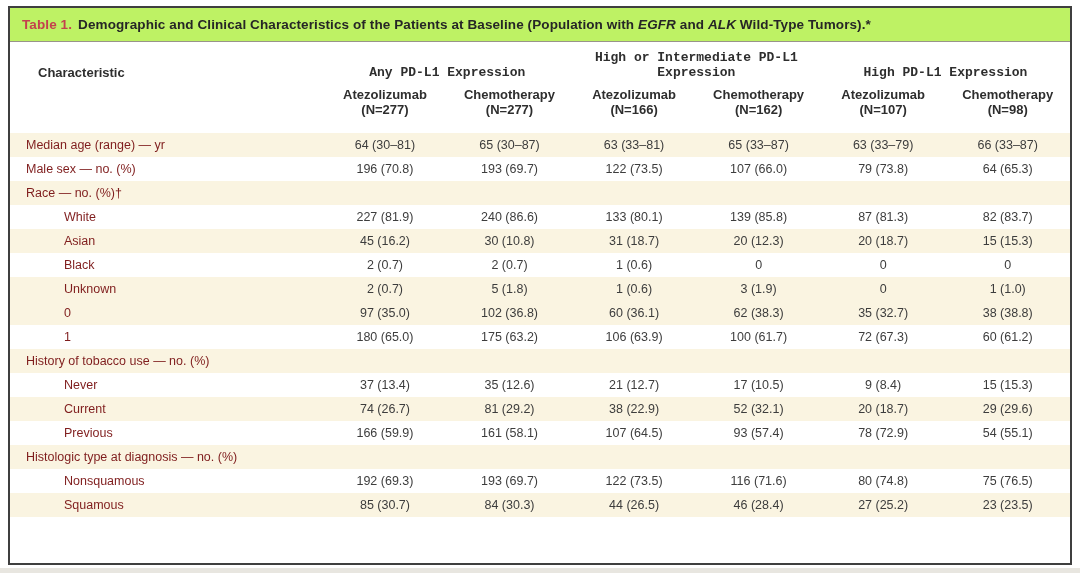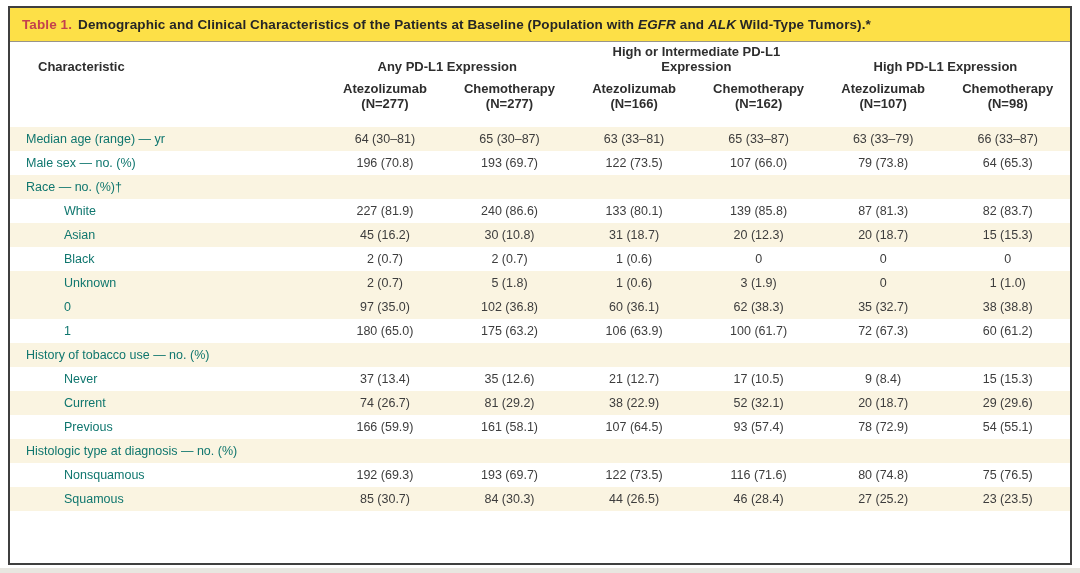--- a/index.html
+++ b/index.html
@@ -23,21 +23,21 @@
   .table-frame {
     position: absolute;
     left: 8px; top: 6px;
     width: 1064px; height: 559px;
     border: 2px solid #3f3f3f;
     background: #ffffff;
     overflow: hidden;
   }
   .title-bar {
     height: 34px;
-    background: #fde047;
+    background: #bef264;
     border-bottom: 1px solid #98948a;
     display: flex;
     align-items: center;
     padding: 0 12px;
     font-size: 13.5px;
     font-weight: bold;
     color: #262626;
     letter-spacing: 0.1px;
     white-space: nowrap;
   }
@@ -62,41 +62,42 @@
   }
   th.char-head {
     text-align: left;
     vertical-align: bottom;
     padding-left: 28px;
     padding-bottom: 4px;
   }
   th.group {
     text-align: center;
     vertical-align: bottom;
-    padding-top: 2px;
+    padding-top: 8px;
     padding-bottom: 4px;
+    font-family: Liberation Mono, monospace;
   }
   th.arm {
     text-align: center;
     vertical-align: top;
     padding-top: 3px;
     padding-bottom: 16px;
   }
   th.arm .n-line { font-weight: bold; }
 
   tbody td {
     font-size: 12.5px;
     line-height: 14px;
     color: #3d3d3d;
     padding: 5px 4px;
     vertical-align: top;
   }
   tbody tr.cream { background: #faf4e1; }
   tbody tr.plain { background: #ffffff; }
-  td.label-cell { text-align: left; padding-left: 16px; color: #0f766e; }
+  td.label-cell { text-align: left; padding-left: 16px; color: #7f1d1d; }
   tr.indent td.label-cell { padding-left: 54px; }
   td.val { text-align: center; }
   .label2 { margin-left: 70px; margin-top: 1px; }
 </style>
 </head>
 <body>
 
 <div class="page">
   <div class="table-frame">
 

